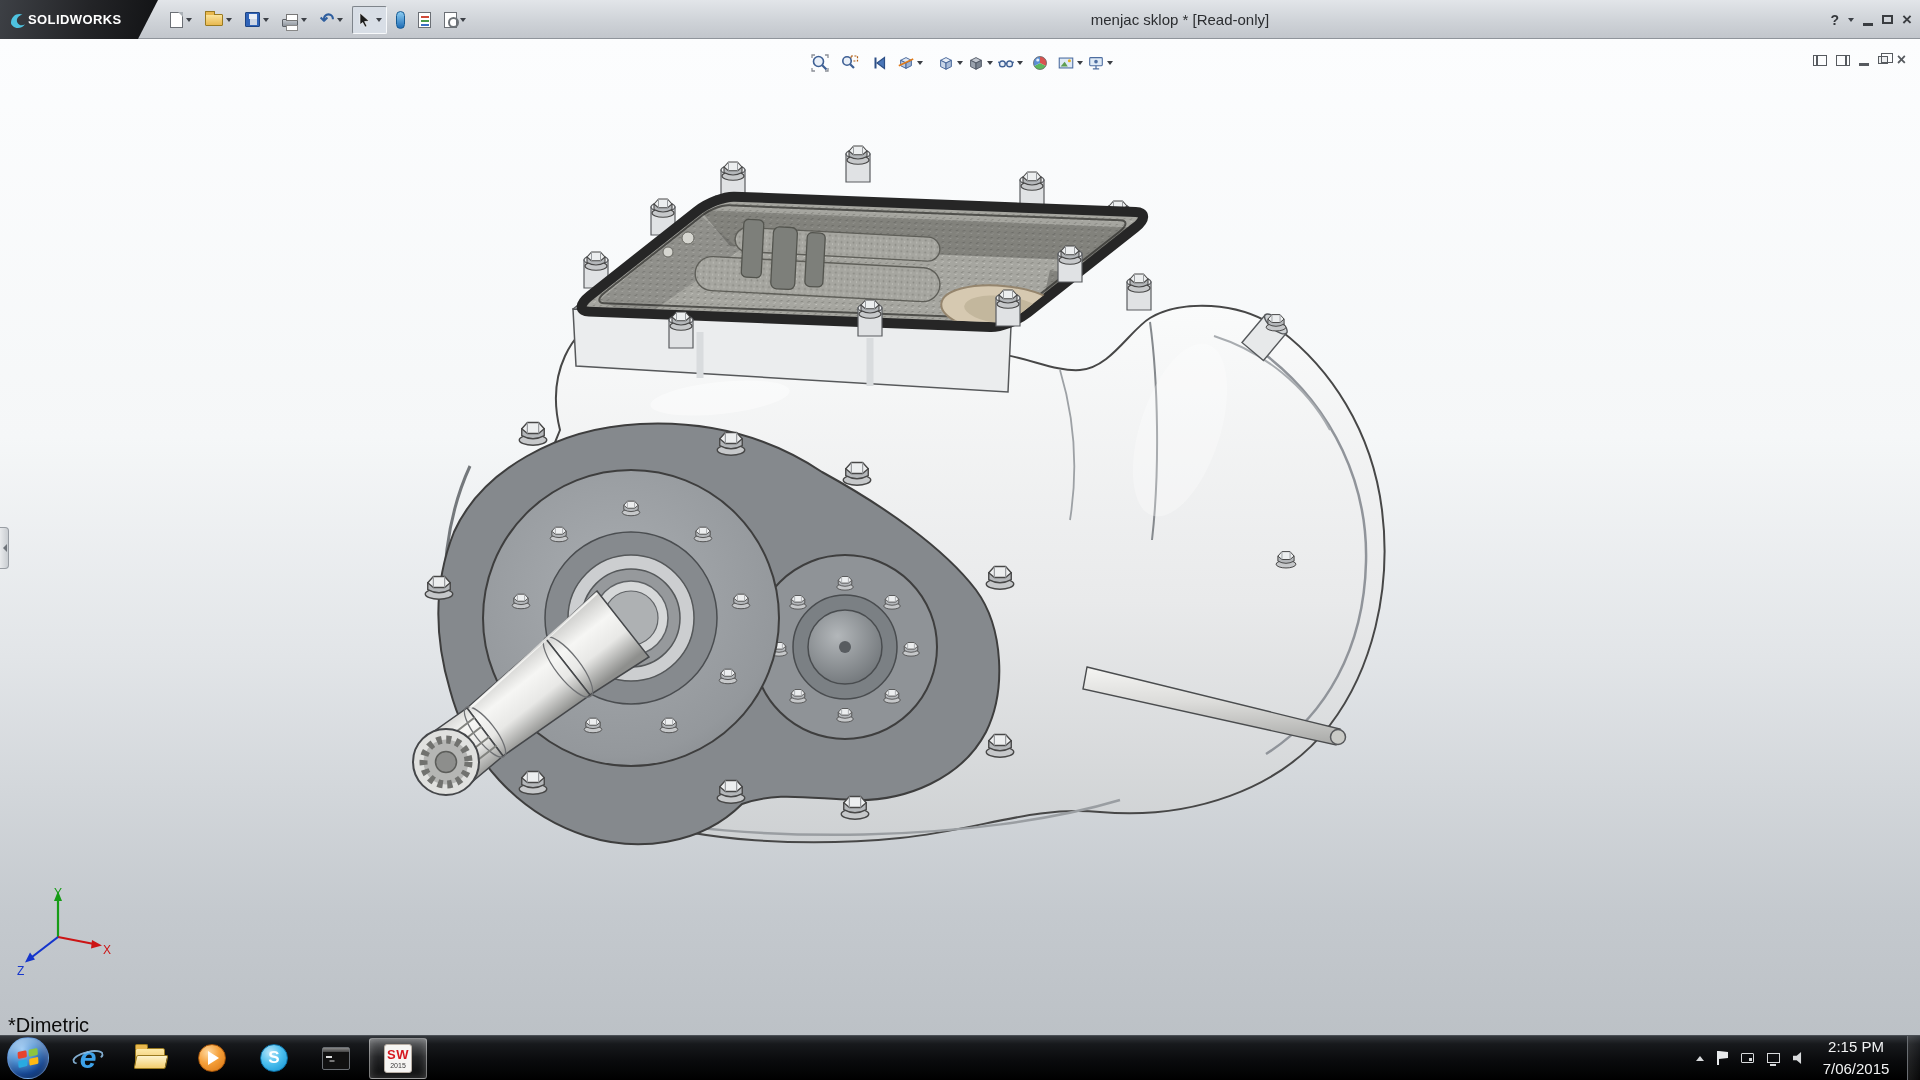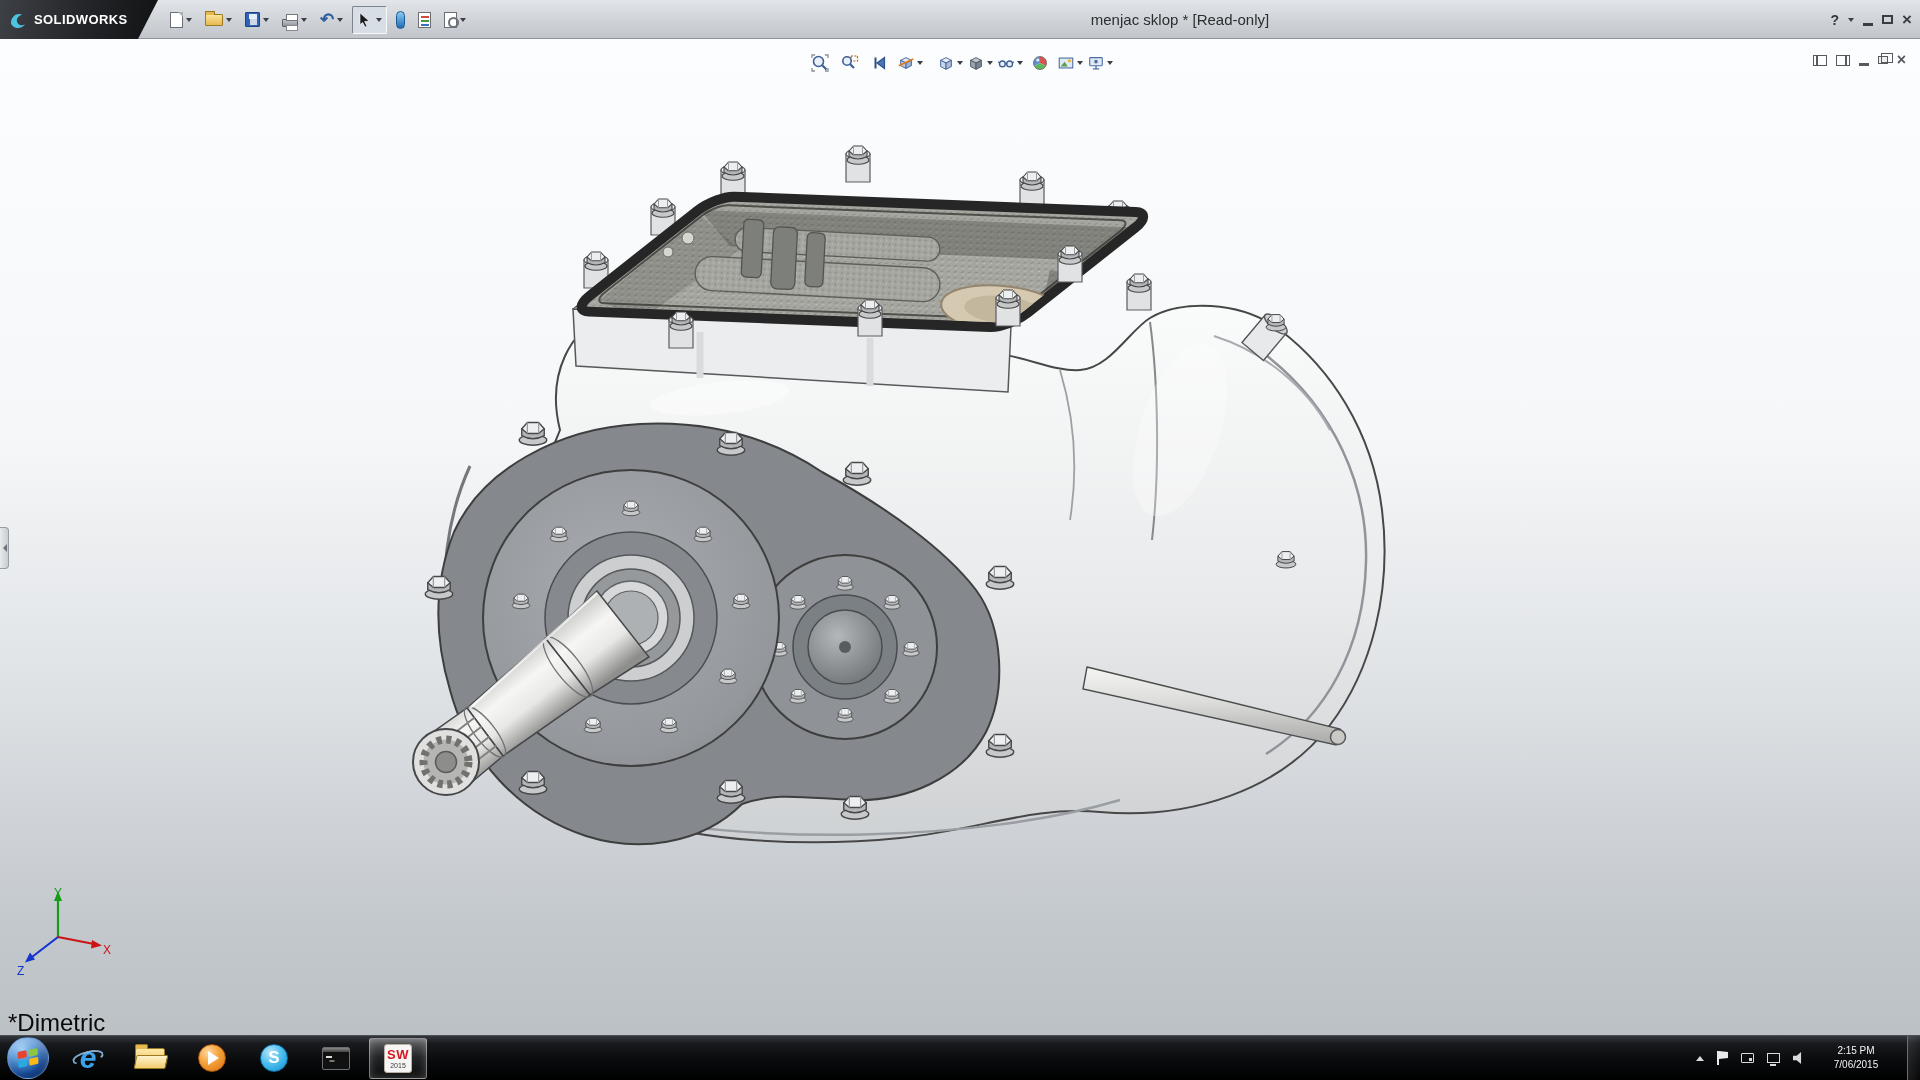--- a/index.html
+++ b/index.html
@@ -6,21 +6,21 @@
   html,body { width:1920px; height:1080px; overflow:hidden; font-family:"Liberation Sans", sans-serif; }
   #screen { position:relative; width:1920px; height:1080px; background:#cfd3d8; }
 
   
   .titlebar { position:absolute; top:0; left:0; width:1920px; height:39px;
     background:linear-gradient(180deg,#e2e5e9 0%,#cfd3d8 55%,#c2c6cc 100%);
     border-bottom:1px solid #8f949b; z-index:40; }
   .brand-plate { position:absolute; left:0; top:0; height:39px; width:158px;
     background:linear-gradient(100deg,#3d4045 0%,#232427 55%,#121315 100%);
     clip-path:polygon(0 0,100% 0,calc(100% - 20px) 100%,0 100%);
-    display:flex; align-items:center; gap:6px; padding-left:8px; }
+    display:flex; align-items:center; padding-left:8px; }
   .brand-text { color:#fff; font-size:13px; font-weight:bold; letter-spacing:.4px; }
   .qat { position:absolute; left:166px; top:0; height:39px; display:flex; align-items:center; gap:5px; }
   .qat-btn { height:28px; padding:0 4px; display:flex; align-items:center; gap:3px; border-radius:2px; }
   .qat-btn.pressed { background:#d8dee6; border:1px solid; border-color:#7e848b #f7f9fb #f7f9fb #7e848b; }
   .caret { width:0; height:0; border-left:3.5px solid transparent; border-right:3.5px solid transparent; border-top:4.5px solid #3c4046; }
   .icon-sheet { width:13px; height:16px; background:#fff; border:1px solid #6b6f75; position:relative; }
   .icon-sheet::after { content:''; position:absolute; right:-1px; top:-1px; border-left:5px solid transparent; border-top:5px solid #aab0b6; }
   .icon-folder { width:18px; height:12px; background:linear-gradient(#fbe49b,#e8b84f); border:1px solid #9a7a20; border-radius:1px; position:relative; }
   .icon-folder::before { content:''; position:absolute; left:-1px; top:-4px; width:8px; height:3px; background:#e8b84f; border:1px solid #9a7a20; border-bottom:none; border-radius:1px 1px 0 0; }
   .icon-save { width:15px; height:15px; background:#2f63b8; border:1px solid #1d4484; border-radius:1px; position:relative; }
@@ -63,21 +63,21 @@
   .dc-restore::before { content:''; position:absolute; top:-4.5px; left:2.5px; width:10px; height:8px; border:1.5px solid #565a5f; }
   .dc-close { font-size:16px; font-weight:bold; color:#565a5f; line-height:1; }
 
   .edge-tab { position:absolute; left:0; top:488px; width:9px; height:42px;
     background:linear-gradient(90deg,#e8eaec,#c9cdd1); border:1px solid #989da3; border-left:none;
     border-radius:0 4px 4px 0; z-index:25; }
   .edge-tab::before { content:''; position:absolute; left:2.5px; top:16px; width:0; height:0;
     border-top:4px solid transparent; border-bottom:4px solid transparent; border-right:4px solid #6f747a; }
 
   .triad { position:absolute; left:16px; bottom:58px; z-index:20; }
-  .view-label { position:absolute; left:8px; bottom:-2px; font-size:24px; color:#0a0a0a; z-index:20; }
+  .view-label { position:absolute; left:8px; bottom:-2px; font-size:20px; color:#0a0a0a; z-index:20; }
 
   
   .taskbar { position:absolute; left:0; bottom:0; width:1920px; height:45px;
     background:linear-gradient(180deg,#33373c 0%,#17191c 18%,#0a0b0d 55%,#000 100%);
     border-top:1px solid #4b5056; display:flex; align-items:center; z-index:50; }
   .start-orb { width:42px; height:42px; border-radius:50%; margin:0 8px 0 7px; position:relative;
     background:radial-gradient(circle at 35% 28%, #9ecbf5 0%, #4b8ed0 35%, #15448e 65%, #071c3c 100%);
     border:1px solid rgba(160,200,255,.45); box-shadow:inset 0 6px 8px rgba(255,255,255,.35); overflow:hidden;
     display:flex; align-items:center; justify-content:center; }
   .orb-flag { display:grid; grid-template-columns:9px 9px; grid-template-rows:7px 7px; gap:1.5px; transform:skewY(-8deg) rotate(-4deg); }
@@ -114,21 +114,21 @@
   .tray-flag { width:11px; height:14px; position:relative; }
   .tray-flag::before { content:''; position:absolute; left:0; top:0; width:2px; height:14px; background:#e8eaec; }
   .tray-flag::after { content:''; position:absolute; left:2px; top:0; width:9px; height:8px; background:#e8eaec;
     clip-path:polygon(0 0,100% 12%,100% 88%,0 100%); }
   .tray-hdd { width:13px; height:10px; border:1.5px solid #d8dadc; border-radius:1px; position:relative; }
   .tray-hdd::before { content:''; position:absolute; right:1px; bottom:1px; width:3px; height:3px; background:#d8dadc; }
   .tray-net { width:13px; height:10px; border:1.5px solid #d8dadc; position:relative; }
   .tray-net::after { content:''; position:absolute; left:2px; bottom:-4px; width:6px; height:2px; background:#d8dadc; box-shadow:-2px 2px 0 2px transparent; }
   .tray-speaker { width:13px; height:13px; background:#d8dadc;
     clip-path:polygon(0 32%,28% 32%,62% 4%,62% 96%,28% 68%,0 68%); }
-  .clock { text-align:center; color:#f2f3f4; font-size:10px; line-height:1.45; min-width:74px; }
+  .clock { text-align:center; color:#f2f3f4; font-size:15px; line-height:1.45; min-width:74px; }
   .show-desktop { width:13px; height:45px; border-left:1px solid #6a6e73; margin-left:4px;
     background:linear-gradient(90deg,rgba(255,255,255,.10),rgba(255,255,255,.03)); }
 
   svg text { font-family:"Liberation Sans", sans-serif; }
 </style>
 </head>
 <body>
 
 <div id="screen">
 

